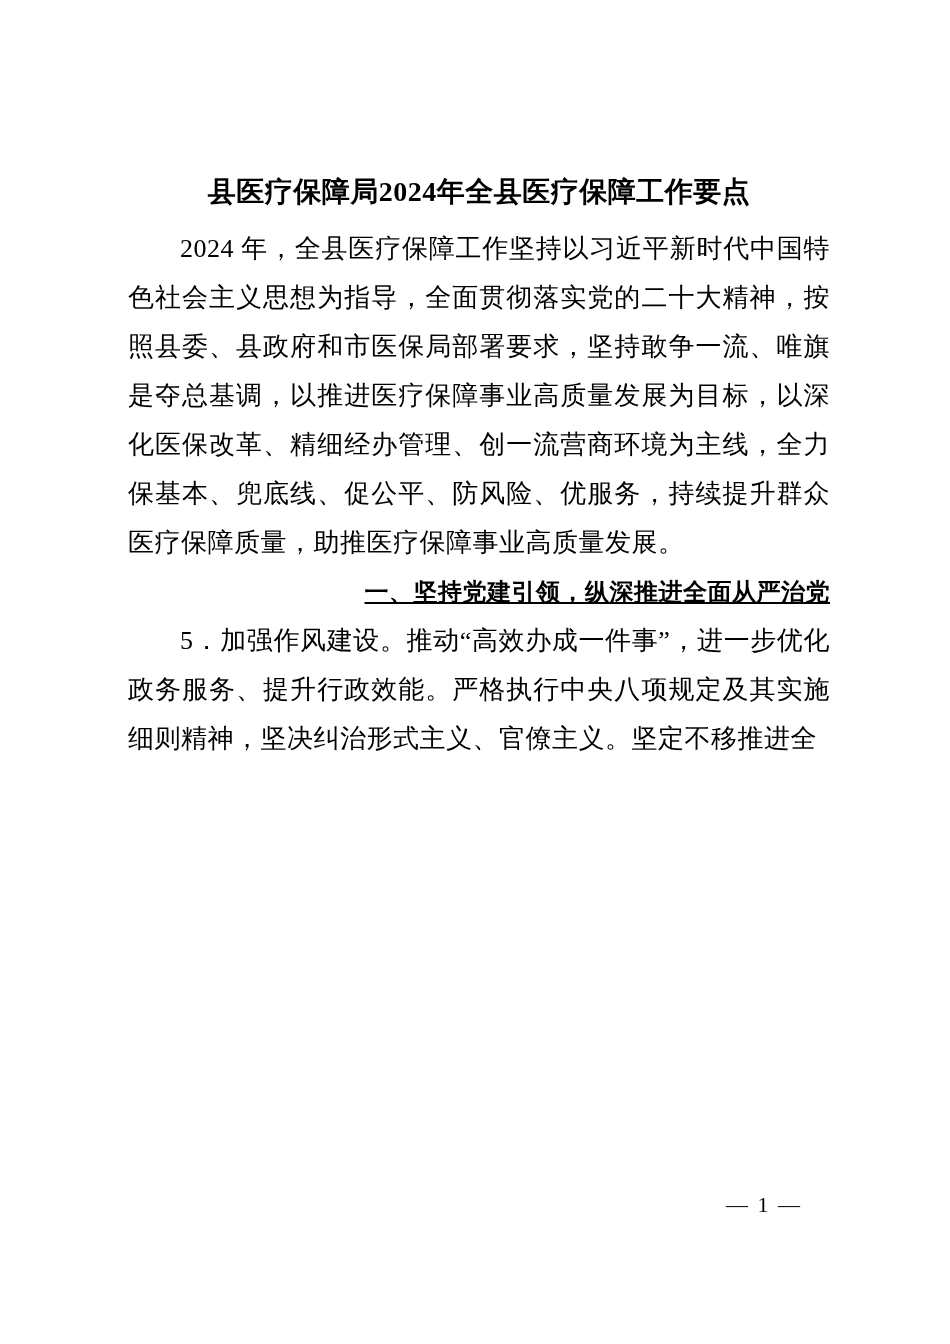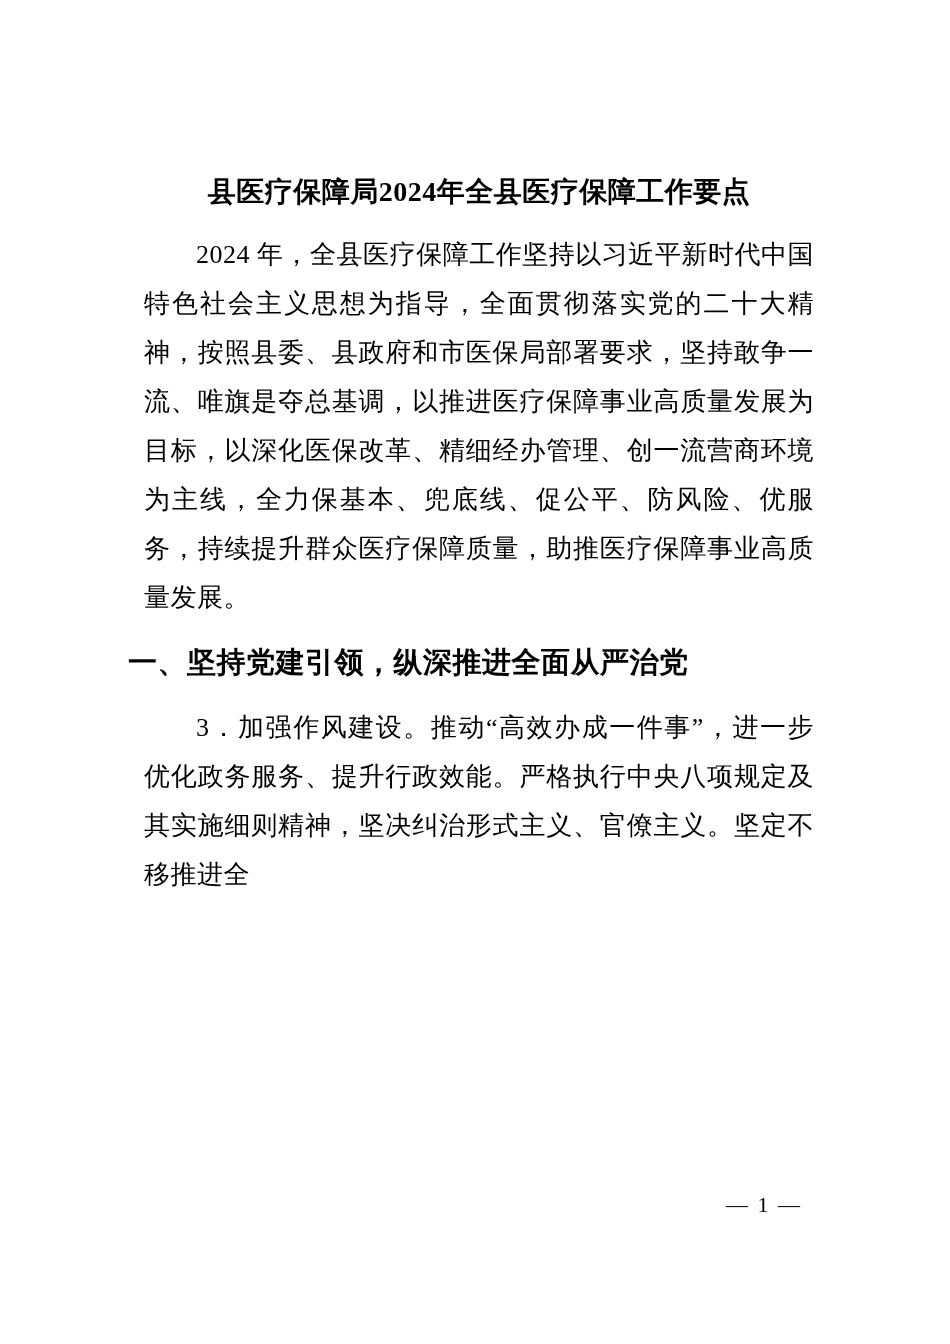--- a/index.html
+++ b/index.html
@@ -30,34 +30,35 @@
     font-weight: bold;
     text-align: center;
     margin: 0 0 10px 0;
     line-height: 44px;
     font-family: "Liberation Serif", serif;
     letter-spacing: 0.5px;
   }
   .para {
     font-size: 26px;
     line-height: 49px;
-    margin: 16px;
+    margin: 0;
     text-align: justify;
     text-justify: inter-ideograph;
     text-indent: 2em;
     letter-spacing: 0.5px;
   }
   .section-heading {
-    font-size: 29px;
+    font-size: 24px;
     line-height: 49px;
     font-weight: bold;
-    text-align: left;
+    text-align: right;
     margin: 0;
     font-family: "Liberation Sans", sans-serif;
     letter-spacing: 0.5px;
+    text-decoration: underline;
   }
   .page-number {
     position: absolute;
     top: 1190px;
     right: 148px;
     font-size: 22px;
     line-height: 30px;
     letter-spacing: 2px;
     font-family: "Liberation Serif", serif;
   }
@@ -66,16 +67,16 @@
 <body>
 
 <div class="page">
   <h1 class="doc-title">县医疗保障局2024年全县医疗保障工作要点</h1>
 
   <p class="para">2024 年，全县医疗保障工作坚持以习近平新时代中国特色社会主义思想为指导，全面贯彻落实党的二十大精神，按照县委、县政府和市医保局部署要求，坚持敢争一流、唯旗是夺总基调，以推进医疗保障事业高质量发展为目标，以深化医保改革、精细经办管理、创一流营商环境为主线，全力保基本、兜底线、促公平、防风险、优服务，持续提升群众医疗保障质量，助推医疗保障事业高质量发展。</p>
 
   <h2 class="section-heading">一、坚持党建引领，纵深推进全面从严治党</h2>
 
 
-  <p class="para">3．加强作风建设。推动“高效办成一件事”，进一步优化政务服务、提升行政效能。严格执行中央八项规定及其实施细则精神，坚决纠治形式主义、官僚主义。坚定不移推进全</p>
+  <p class="para">5．加强作风建设。推动“高效办成一件事”，进一步优化政务服务、提升行政效能。严格执行中央八项规定及其实施细则精神，坚决纠治形式主义、官僚主义。坚定不移推进全</p>
 </div>
 
 <div class="page-number">— 1 —</div>
 
 </body></html>

